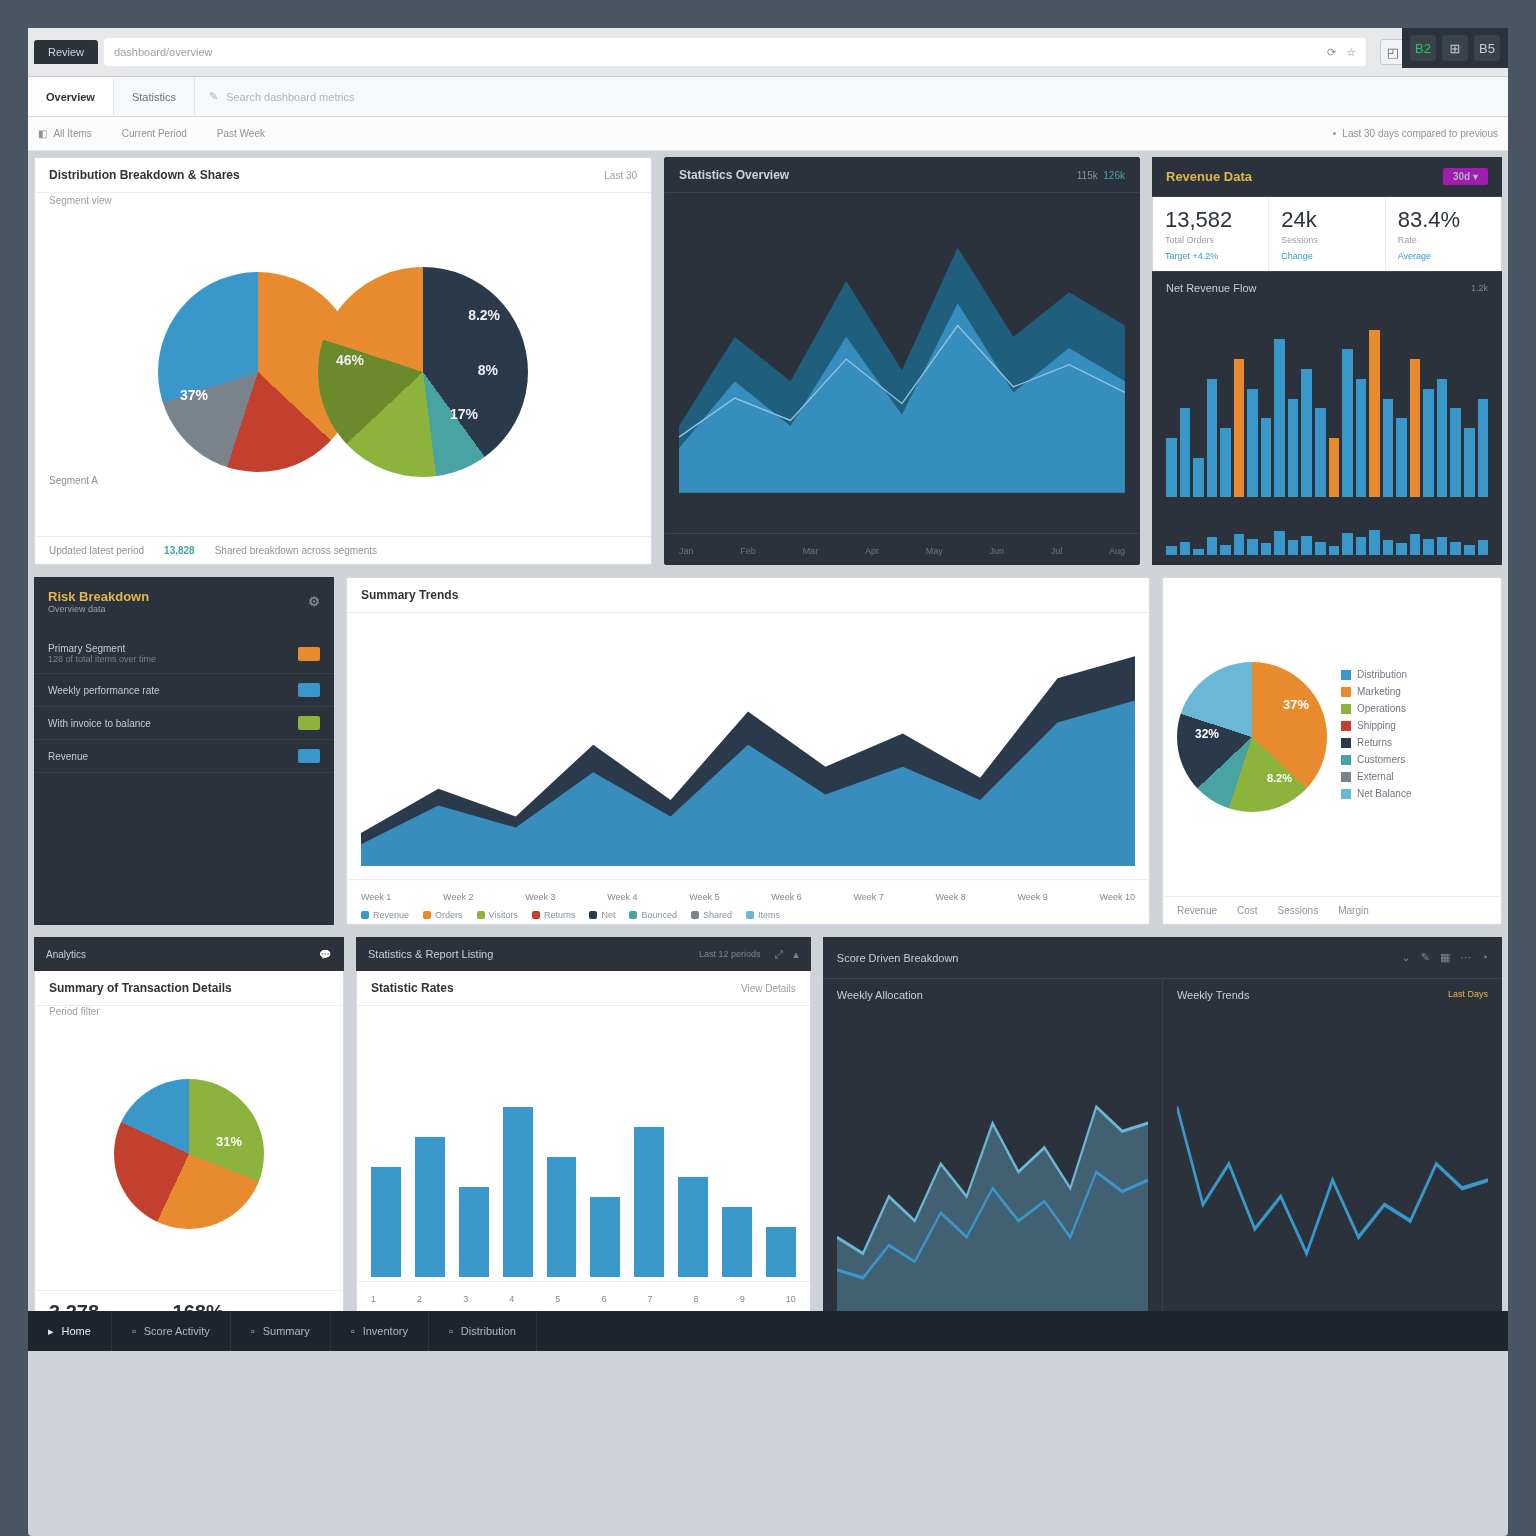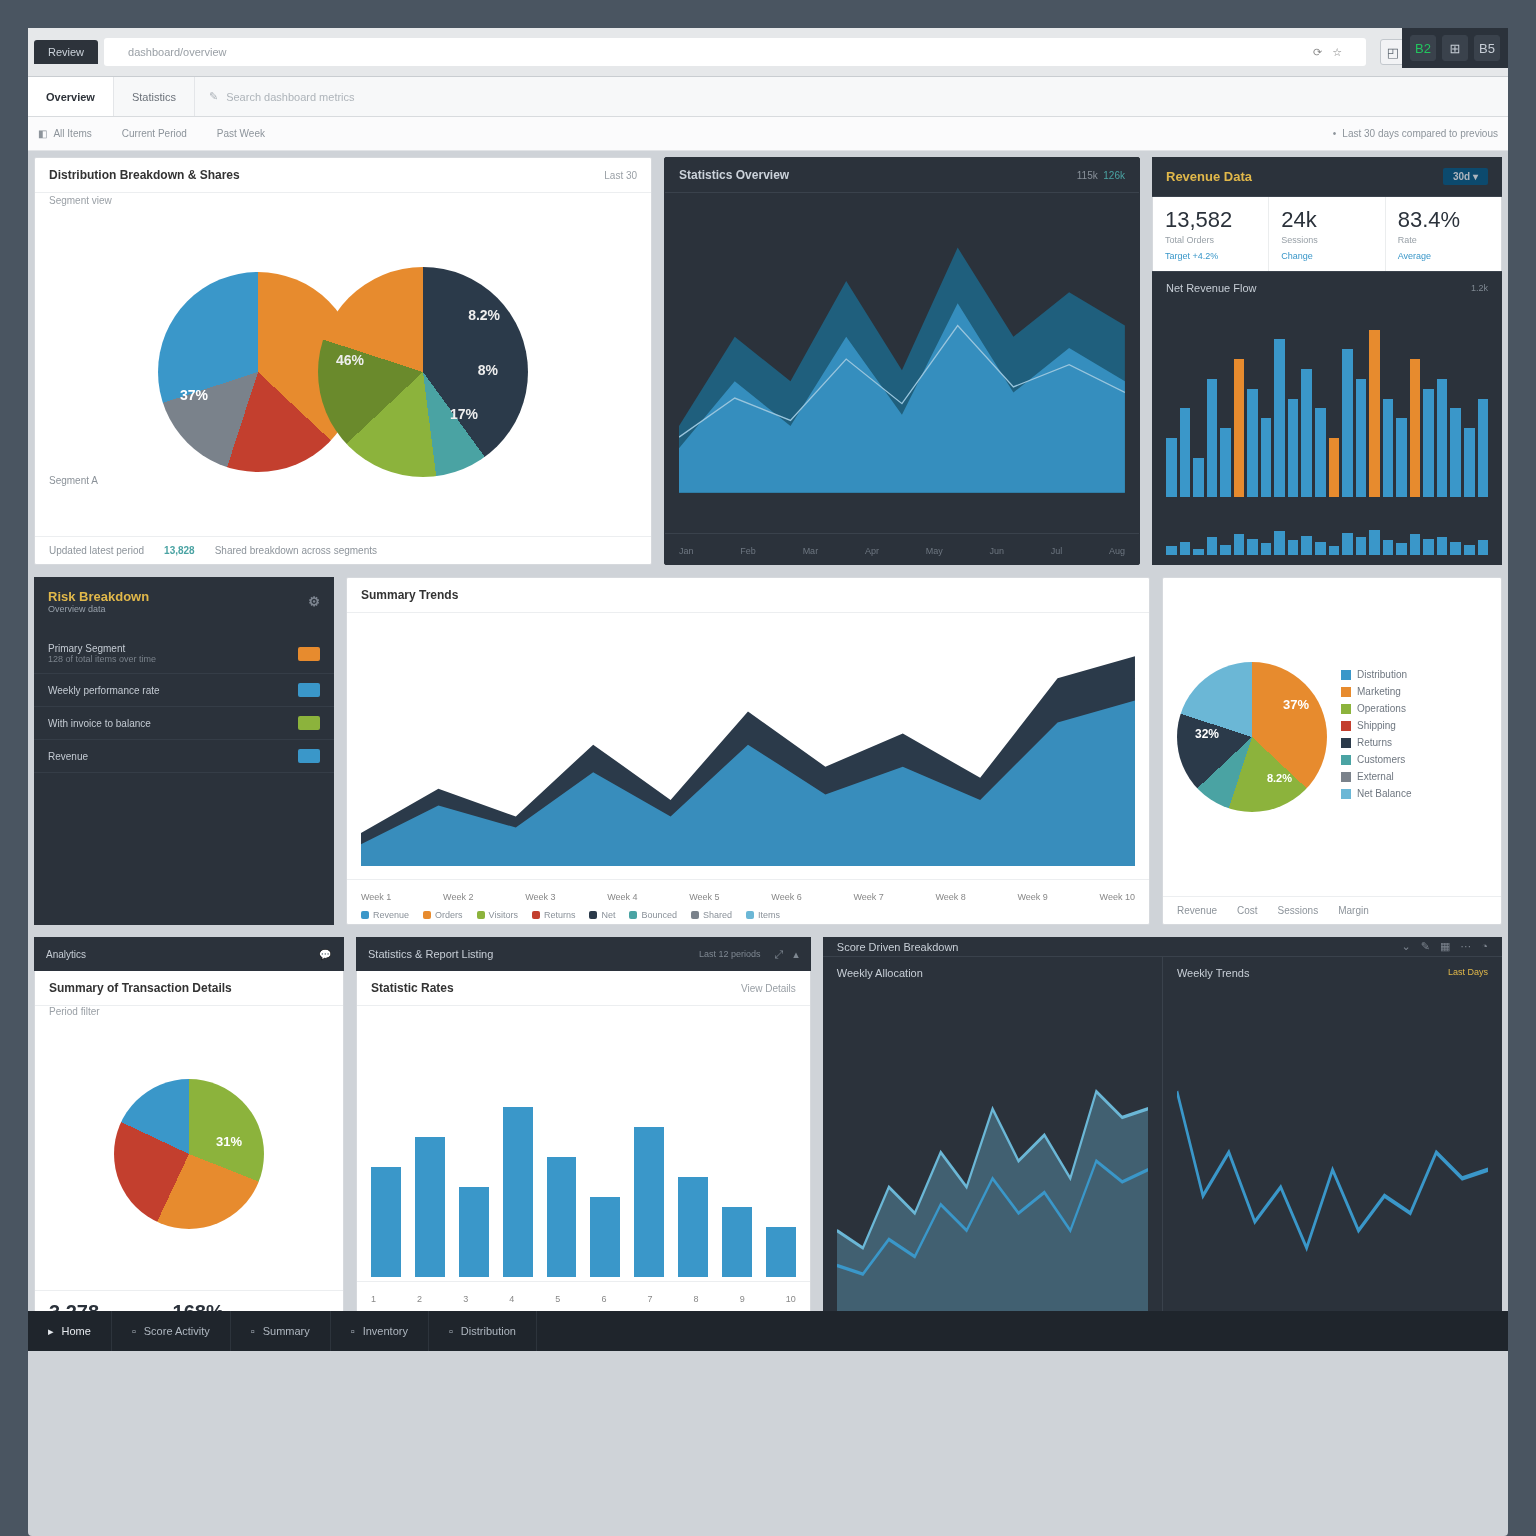--- a/index.html
+++ b/index.html
@@ -24,21 +24,21 @@
   background: #e6e8ea; border-bottom: 1px solid #c9cdd1;
   padding: 0 6px;
 }
 .topbar .tab {
   background: #2d333b; color: #cbd2da;
   font-size: 11px; padding: 6px 14px; border-radius: 3px 3px 0 0;
   margin-right: 6px;
 }
 .addrbar {
   flex: 1; background: #fff; height: 28px; border-radius: 3px;
-  display: flex; align-items: center; padding: 0 24px;
+  display: flex; align-items: center; padding: 0 10px;
   font-size: 11px; color: #9aa0a6;
 }
 .addr-icons { margin-left: auto; display: flex; gap: 10px; color: #888; }
 .topbar-icons { display: flex; gap: 6px; margin-left: 14px; }
 .ticon {
   width: 26px; height: 26px; border: 1px solid #c3c8cd;
   border-radius: 3px; display: flex; align-items: center; justify-content: center;
   font-size: 13px; color: #5d6770; background: #f2f3f5;
 }
 
@@ -94,21 +94,21 @@
 
 .right-col {
   width: 350px; display: flex; flex-direction: column; margin: 6px;
 }
 .right-hdr {
   background: #2b323b; height: 40px; border-bottom: 1px solid #3b434d;
   display: flex; align-items: center; padding: 0 14px; color: #e1b84a;
   font-size: 13px; font-weight: 600;
 }
 .right-hdr .drop { margin-left: auto; font-size: 10px; color: #aeb5bd;
-  background: #0c4a6e; padding: 3px 10px; border-radius: 2px; }
+  background: #a21caf; padding: 3px 10px; border-radius: 2px; }
 .metrics {
   display: flex; background: #fff; border-left: 1px solid #d6d9dd; border-right: 1px solid #d6d9dd;
 }
 .metric { flex: 1; padding: 10px 12px; border-right: 1px solid #ebedee; }
 .metric:last-child { border-right: none; }
 .metric .big { font-size: 22px; font-weight: 400; color: #2b323b; }
 .metric .lbl { font-size: 9px; color: #98a0a7; margin-top: 2px; }
 .metric .sub2 { font-size: 9px; color: #3a97c9; margin-top: 6px; }
 .mini-bars {
   flex: 1; background: #2b323b; border-top: 1px solid #3b434d;
@@ -157,21 +157,21 @@
 .legend-list { font-size: 10px; color: #6f7780; }
 .legend-list div { display: flex; align-items: center; gap: 6px; margin-bottom: 6px; }
 .sq { width: 10px; height: 10px; }
 
 
 .row3 { height: 420px; }
 .row3 .c-pie3 { width: 310px; }
 .row3 .c-bar3 { flex: 1; }
 .row3 .panel-dark { flex: 1.5; background: #2b323b; margin: 6px; display: flex; flex-direction: column; }
 .panel-dark .pd-head {
-  height: 20px; display: flex; align-items: center; padding: 0 14px;
+  height: 42px; display: flex; align-items: center; padding: 0 14px;
   font-size: 11px; color: #c7ced6; border-bottom: 1px solid #3a424c;
 }
 .panel-dark .pd-head .ico-row { margin-left: auto; display: flex; gap: 10px; color: #7b838d; }
 .panel-dark .pd-body { flex: 1; display: flex; }
 .pd-col { flex: 1; padding: 10px 14px; display: flex; flex-direction: column; }
 .pd-col + .pd-col { border-left: 1px solid #3a424c; }
 .pd-col .ct { font-size: 11px; color: #c7ced6; }
 .pd-col .cs { font-size: 9px; color: #e1b84a; margin-left: auto; }
 .pd-chart { flex: 1; margin-top: 8px; }
 

